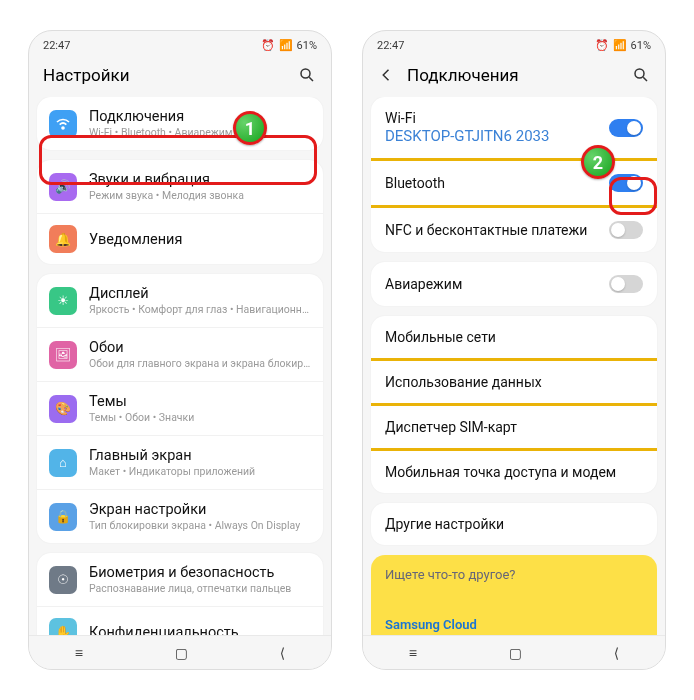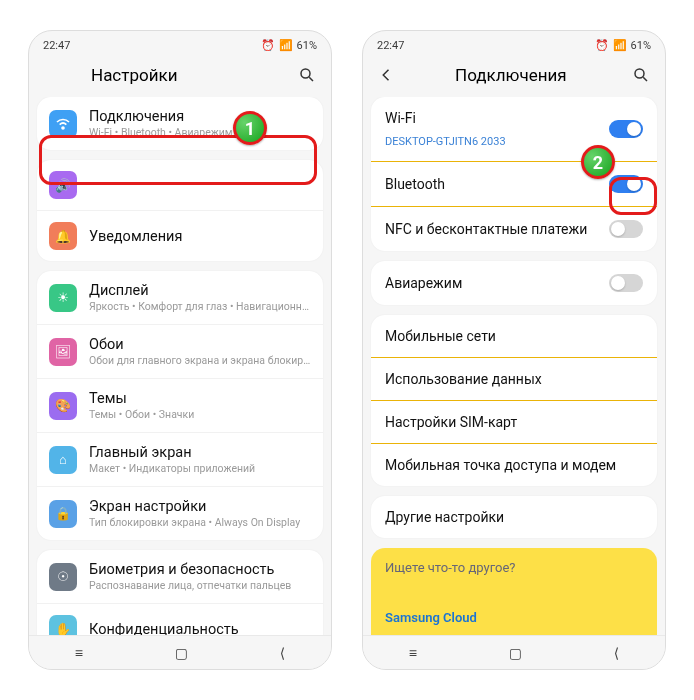--- a/index.html
+++ b/index.html
@@ -34,21 +34,21 @@
     color: #3a3a3a;
     padding: 4px 14px 0;
   }
   .statusbar .right { display: flex; gap: 4px; align-items: center; }
   .header {
     display: flex;
     align-items: center;
     padding: 10px 14px 12px;
     gap: 10px;
   }
-  .header .title { font-size: 17px; flex: 1; margin-left: 48px; }
+  .header .title { font-size: 17px; flex: 1; }
   .search-ico, .back-ico { width: 20px; height: 20px; display:inline-flex; align-items:center; justify-content:center; }
   .back-ico svg, .search-ico svg { stroke:#333; fill:none; stroke-width:2; }
   .scroll {
     flex: 1;
     overflow: hidden;
     padding: 0 8px;
   }
   .card {
     background: #fff;
     border-radius: 14px;
@@ -82,23 +82,23 @@
     color: #fff; font-weight: 700; font-size: 18px;
     display: flex; align-items: center; justify-content: center;
     z-index: 5;
     box-shadow: 0 1px 2px rgba(0,0,0,0.3);
   }
   
   .line {
     display: flex; align-items: center; justify-content: space-between;
     padding: 13px 14px;
   }
-  .line + .line { border-top: 1px solid #eab308; }
+  .line + .line { border-top: 3px solid #eab308; }
   .line .label { font-size: 14px; }
-  .subline { font-size: 11px; color: #3b82d6; margin-top:9px; }
+  .subline { font-size: 15px; color: #3b82d6; margin-top:1px; }
   .toggle {
     width: 34px; height: 18px; border-radius: 10px; position: relative; flex-shrink:0;
     background: #d6d6d6;
   }
   .toggle::after {
     content:''; position:absolute; top:2px; left:2px;
     width:14px; height:14px; border-radius:50%; background:#fff;
     box-shadow: 0 1px 2px rgba(0,0,0,.2);
   }
   .toggle.on { background:#2f7ff0; }
@@ -154,20 +154,24 @@
         <div class="txt">
           <div class="label">Подключения</div>
           <div class="sub">Wi-Fi  •  Bluetooth  •  Авиарежим</div>
         </div>
       </div>
     </div>
 
     <div class="card">
       <div class="row">
         <span class="ico" style="background:#a86af0">🔊</span>
+        <div class="txt">
+          <div class="label">Звуки и вибрация</div>
+          <div class="sub">Режим звука  •  Мелодия звонка</div>
+        </div>
       </div>
       <div class="row">
         <span class="ico" style="background:#f17d5a">🔔</span>
         <div class="txt">
           <div class="label">Уведомления</div>
         </div>
       </div>
     </div>
 
     <div class="card">
@@ -281,21 +285,21 @@
       </div>
     </div>
     <div class="card">
       <div class="line">
         <div class="label">Мобильные сети</div>
       </div>
       <div class="line">
         <div class="label">Использование данных</div>
       </div>
       <div class="line">
-        <div class="label">Настройки SIM-карт</div>
+        <div class="label">Диспетчер SIM-карт</div>
       </div>
       <div class="line">
         <div class="label">Мобильная точка доступа и модем</div>
       </div>
     </div>
     <div class="card">
       <div class="line">
         <div class="label">Другие настройки</div>
       </div>
     </div>

